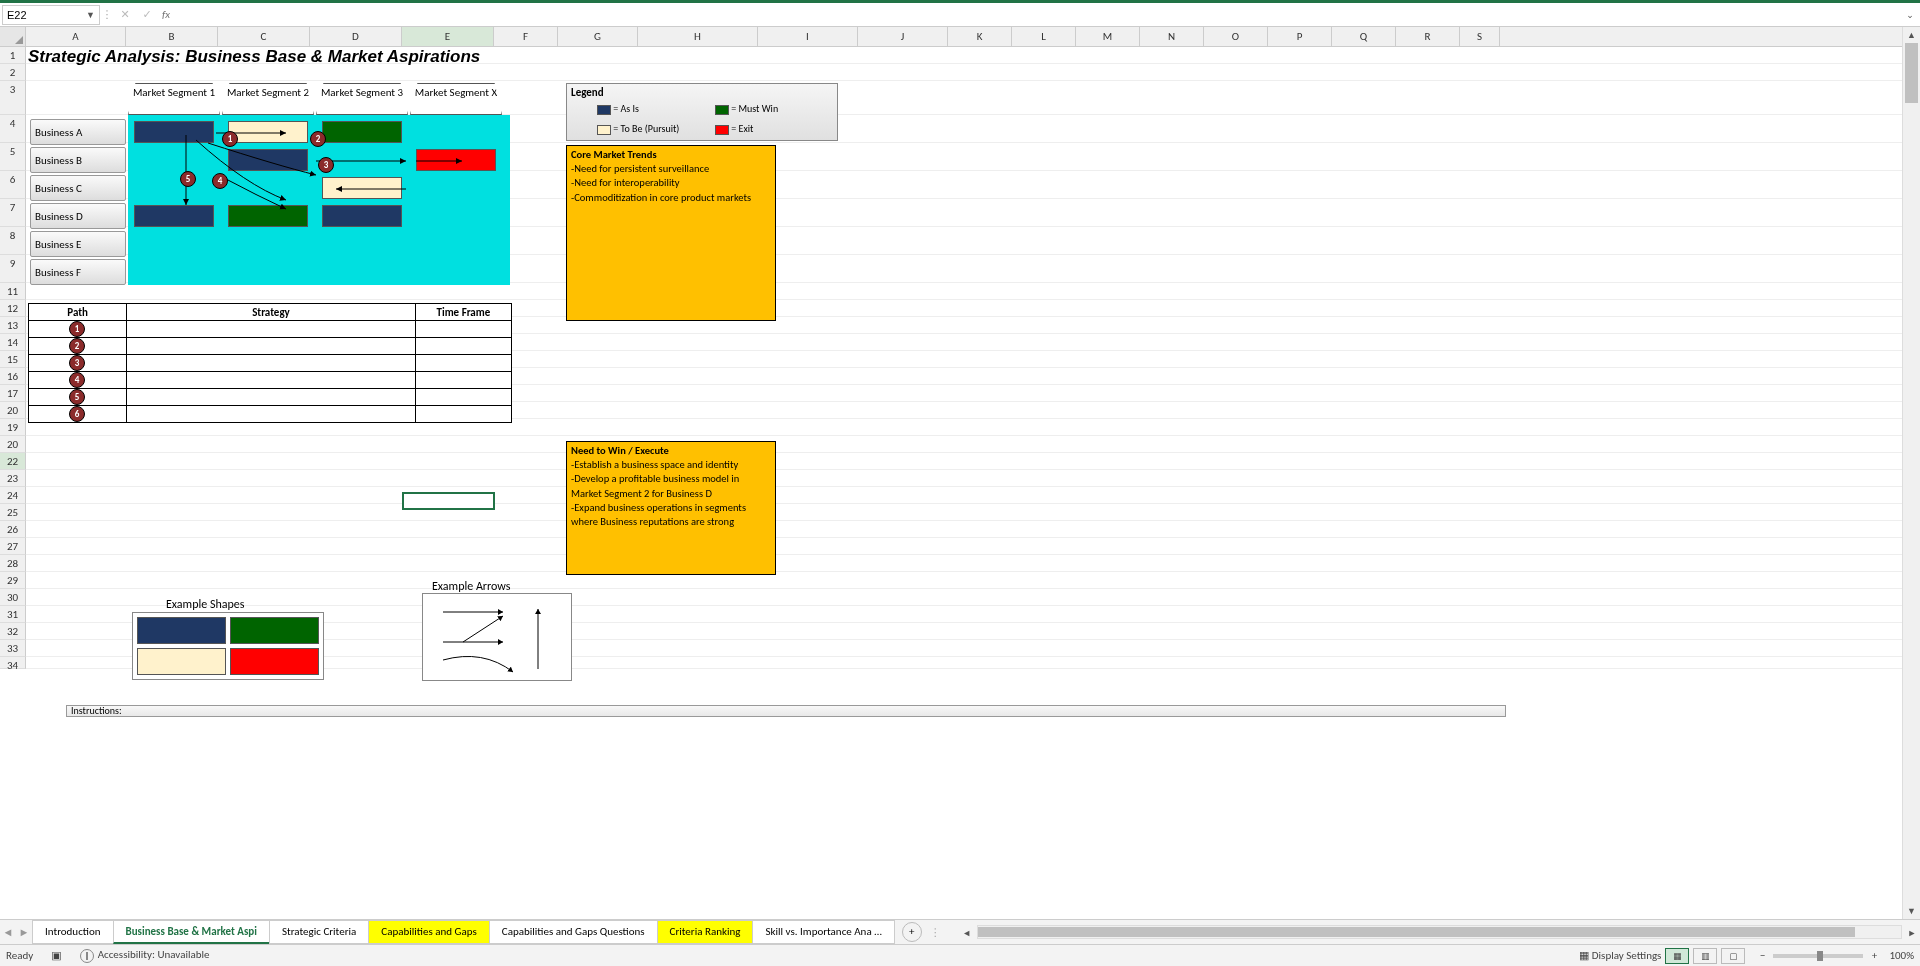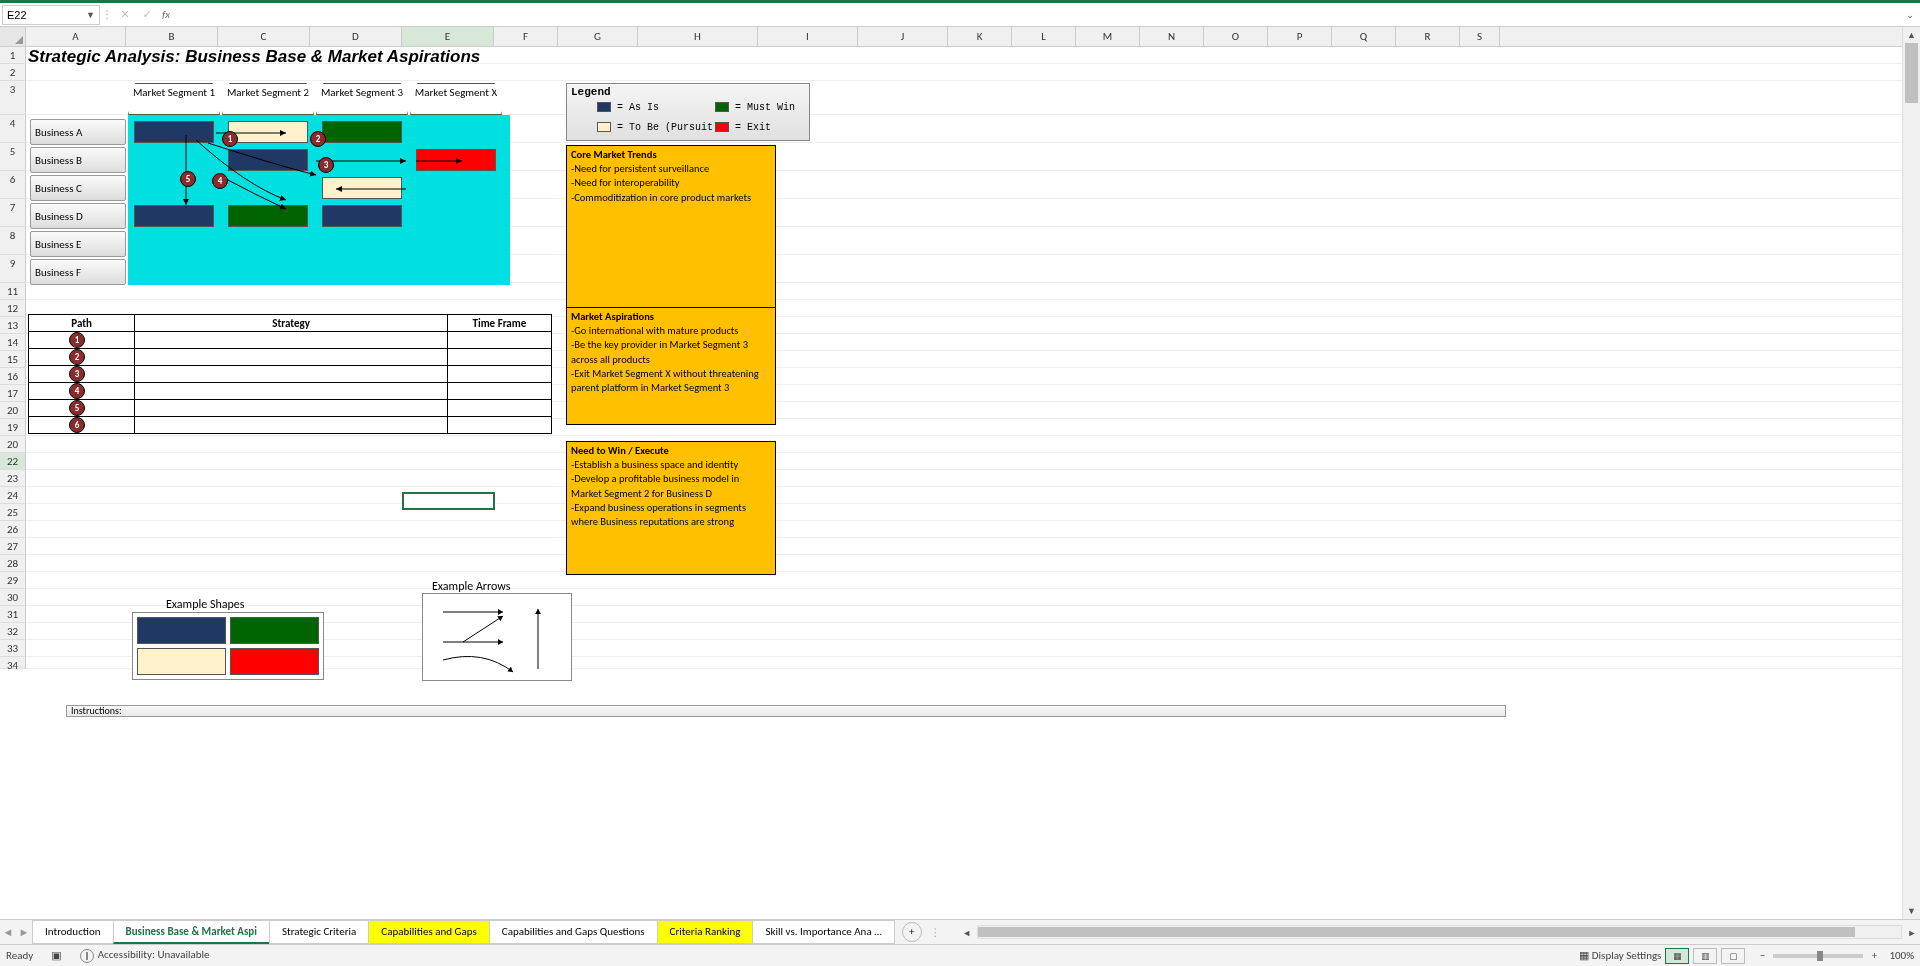--- a/index.html
+++ b/index.html
@@ -52,31 +52,31 @@
 .cyan-bg { position: absolute; background: #00e0e0; }
 
 
 .cbox { position: absolute; width: 80px; height: 22px; border: 1px solid #555; }
 .c-navy { background: #1f3864; }
 .c-cream { background: #fff2cc; }
 .c-green { background: #006400; }
 .c-red { background: #ff0000; }
 
 
-.legend { position: absolute; left: 540px; top: 36px; width: 244px; height: 58px; background: linear-gradient(#f5f5f5, #e0e0e0); border: 1px solid #888; font-size: 10px; font-family: Liberation Mono, monospace; }
+.legend { position: absolute; left: 540px; top: 36px; width: 272px; height: 58px; background: linear-gradient(#f5f5f5, #e0e0e0); border: 1px solid #888; font-size: 10px; }
 .legend .lt { position: absolute; left: 4px; top: 2px; font-weight: bold; font-size: 11px; }
 .legend .sw { width: 14px; height: 10px; border: 1px solid #555; display: inline-block; vertical-align: middle; }
 .legend .li { position: absolute; }
 
 
 .obox { position: absolute; left: 540px; width: 210px; background: #ffc000; border: 1px solid #000; font-size: 10.5px; padding: 2px 4px; line-height: 1.35; }
 .obox .ot { font-weight: bold; }
 
 
-.ptable { position: absolute; left: 2px; top: 267px; width: 524px; border-collapse: collapse; }
+.ptable { position: absolute; left: 2px; top: 256px; width: 484px; border-collapse: collapse; }
 .ptable td, .ptable th { border: 1px solid #000; height: 17px; font-size: 11px; background: #fff; }
 .ptable th { font-weight: bold; text-align: center; }
 .ptable .pc { width: 98px; } .ptable .sc { width: 288px; } .ptable .tc { width: 96px; }
 
 
 .badge { position: absolute; width: 16px; height: 16px; background: #8b2b2b; border: 1px solid #000; border-radius: 50%; color: #fff; font-size: 9px; text-align: center; line-height: 14px; font-weight: bold; }
 
 
 .ex-title { position: absolute; font-size: 12px; }
 .ex-shapes { position: absolute; left: 106px; top: 565px; width: 192px; height: 68px; border: 1px solid #888; background: #fff; display: grid; grid-template-columns: 1fr 1fr; grid-template-rows: 1fr 1fr; gap: 4px; padding: 4px; }
@@ -350,26 +350,20 @@
         <div class="li" style="left:30px;top:38px"><span class="sw" style="background:#fff2cc"></span> <span>= To Be (Pursuit)</span></div>
         <div class="li" style="left:148px;top:38px"><span class="sw" style="background:#ff0000"></span> <span>= Exit</span></div>
       </div>
 
       <div class="obox" style="top:98px;height:176px">
         <div class="ot">Core Market Trends</div>
         <div>-Need for persistent surveillance</div>
         <div>-Need for interoperability</div>
         <div>-Commoditization in core product markets</div>
       </div>
-      <div class="obox" style="top:260px;height:118px">
-        <div class="ot">Market Aspirations</div>
-        <div>-Go international with mature products</div>
-        <div>-Be the key provider in Market Segment 3 across all products</div>
-        <div>-Exit Market Segment X without threatening parent platform in Market Segment 3</div>
-      </div>
       <div class="obox" style="top:394px;height:134px">
         <div class="ot">Need to Win / Execute</div>
         <div>-Establish a business space and identity</div>
         <div>-Develop a profitable business model in Market Segment 2 for Business D</div>
         <div>-Expand business operations in segments where Business reputations are strong</div>
       </div>
 
       <table class="ptable">
         <tbody>
             <tr>

